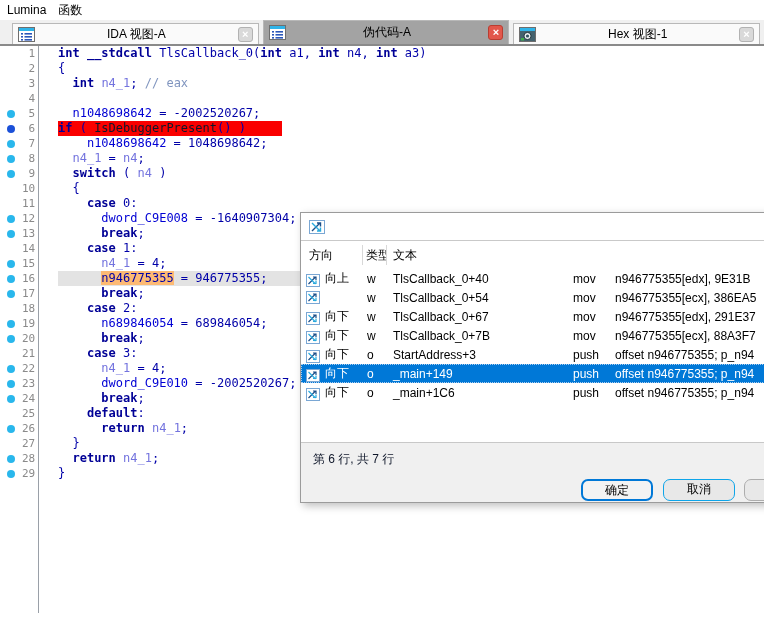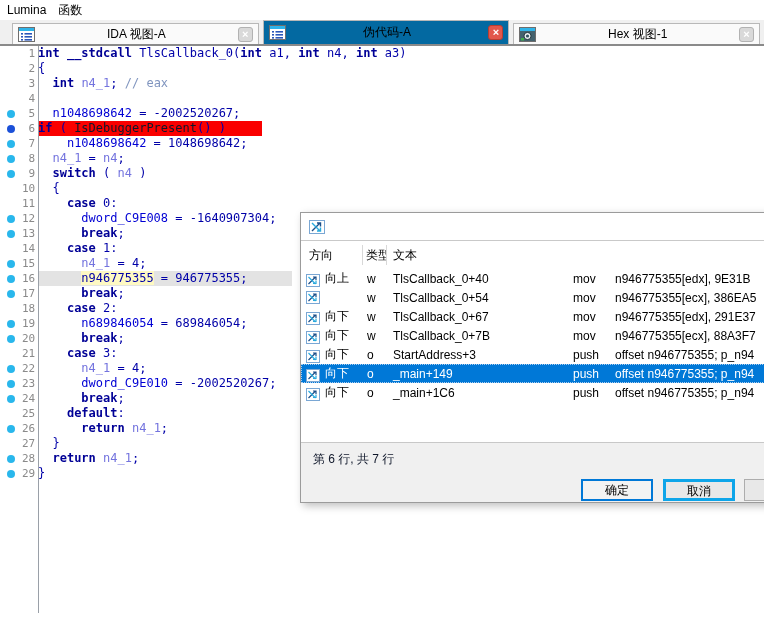--- a/index.html
+++ b/index.html
@@ -11,21 +11,21 @@
   .menubar { height:20px; background:#fff; display:flex; align-items:center;
              padding-left:5px; font-size:12px; color:#000; }
   .menu-item { padding:2px 6px 2px 2px; margin-right:4px; }
 
   
   .tabbar { height:26px; background:#f0f0f0; display:flex; align-items:flex-end;
             padding-left:12px; border-bottom:2px solid #8a8a8a; }
   .tab { width:248px; height:21px; background:#fafafa; border:1px solid #b8b8b8;
          border-bottom:none; display:flex; align-items:center; padding:0 5px;
          margin-right:4px; }
-  .tab.active { background:#0369a1; height:24px; }
+  .tab.active { background:#a3a3a3; height:24px; }
   .tab-icon { width:17px; height:15px; flex:0 0 17px; }
   .tab-label { flex:1; text-align:center; font-size:12px; color:#000;
                white-space:nowrap; overflow:hidden; }
   .close-btn { width:15px; height:15px; flex:0 0 15px; border-radius:3px;
                background:#d9d9d9; border:1px solid #b2b2b2; color:#fff;
                font-size:11px; font-weight:bold; line-height:12px; text-align:center; }
   .close-btn.red { background:#e2574b; border-color:#b93d31; }
 
   
   .code-area { position:absolute; top:46px; left:0; width:764px; height:572px;
@@ -34,30 +34,30 @@
   .gutter-line { position:absolute; left:38px; top:0; width:1px; height:567px;
                  background:#9aa0a8; }
   .code-row { display:flex; height:15px; line-height:15px; white-space:pre; }
   .dot-cell { width:22px; flex:0 0 22px; display:flex; align-items:center;
               justify-content:center; }
   .dot { width:8px; height:8px; border-radius:50%; }
   .dot.c { background:#29b7ec; }
   .dot.b { background:#1b50d8; }
   .num-cell { width:16px; flex:0 0 16px; text-align:right; color:#8a8a8a;
               padding-right:3px; font-size:11px; }
-  .code-cell { flex:1; }
+  .code-cell { flex:1;margin-left:20px; }
   .bg-red  { background:#fa0000; display:inline-block; min-width:224px; }
   .bg-gray { background:#e3e3e3; display:inline-block; min-width:254px; }
   .tk-k { color:#000096; font-weight:bold; }
   .tk-d { color:#0000a8; }
   .tk-g { color:#0000d4; }
   .tk-l { color:#7373de; }
   .tk-c { color:#8095bf; }
   .tk-m { color:#0f172a; }
-  .tk-hl { color:#0000a8; background:#fef9c3; }
+  .tk-hl { color:#0000a8; background:#fdba74; }
 
   
   .xref-dialog { position:absolute; left:300px; top:212px; width:478px; height:291px;
                  background:#fff; border:1px solid #9b9b9b;
                  box-shadow:3px 3px 8px rgba(0,0,0,0.25);
                  display:flex; flex-direction:column; }
   .dlg-title { height:28px; flex:0 0 28px; display:flex; align-items:center;
                padding-left:8px; gap:6px; font-size:13px; color:#000;
                border-bottom:1px solid #c9c9c9; background:#fff; }
   .dlg-table { flex:1; background:#fff; overflow:hidden; }
@@ -74,23 +74,23 @@
                align-items:flex-end; gap:5px; overflow:hidden; }
   .cell-type { width:24px; flex:0 0 24px; padding-left:4px; }
   .cell-addr { width:186px; flex:0 0 186px; padding-left:6px; white-space:nowrap; }
   .cell-text { flex:1; display:flex; overflow:hidden; }
   .cell-mn { width:42px; flex:0 0 42px; }
   .cell-op { flex:1; white-space:nowrap; overflow:hidden; }
   .dlg-bottom { height:60px; flex:0 0 60px; background:#f0f0f0;
                 border-top:1px solid #c8c8c8; position:relative; font-size:12px; }
   .dlg-status { position:absolute; left:12px; top:8px; color:#0f172a; }
   .btn { position:absolute; top:36px; width:72px; height:22px; text-align:center;
-         line-height:19px; font-size:12px; color:#000; }
+         line-height:19px; font-size:12px; color:#000;border-radius:7px; }
   .btn-ok     { left:280px; border:2px solid #0078d7; background:#f3f3f3; }
-  .btn-cancel { left:362px; border:3px solid #0ea5e9; background:#e8e8e8; }
+  .btn-cancel { left:362px; border:1px solid #0ea5e9; background:#e8e8e8; }
   .btn-third  { left:443px; border:1px solid #adadad; background:#e8e8e8; }
   .icon-svg { display:block; }
 </style>
 </head>
 <body>
 
 <div class="root">
 
   <div class="menubar">
     <span class="menu-item">Lumina</span>

